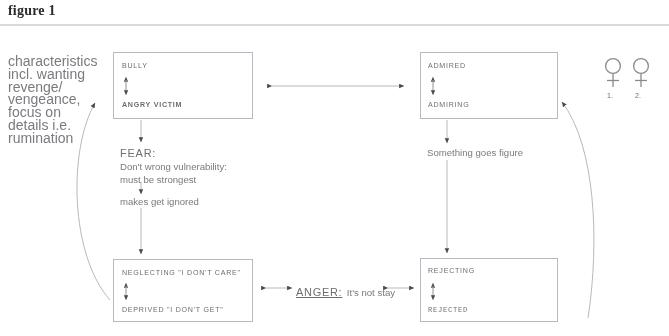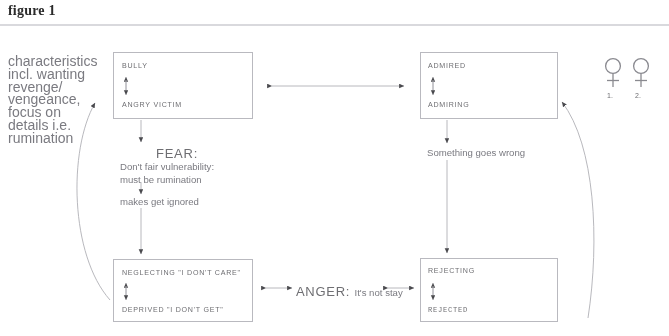--- a/index.html
+++ b/index.html
@@ -34,47 +34,47 @@
   #box-rejecting {left:420px;top:258px;width:138px;height:64px;}
 
   
   .sc{
     font-size:7.1px;letter-spacing:.75px;color:#6e6e72;
     white-space:nowrap;text-transform:uppercase;
   }
   .lbl{position:absolute;}
 
   #lb-bully      {left:122px;top:62px;text-align:right;}
-  #lb-angryvictim{left:122px;top:101px;}
+  #lb-angryvictim{left:122px;top:101px;font-weight:bold;}
   #lb-admired    {left:428px;top:62px;}
   #lb-admiring   {left:428px;top:101px;}
   #lb-neglecting {left:122px;top:269px;}
   #lb-deprived   {left:122px;top:306px;}
   #lb-rejecting  {left:428px;top:267px;}
   #lb-rejected   {left:428px;top:306px;font-family:Liberation Mono, monospace;}
 
   
   #txt-fear{
     position:absolute;left:120px;top:147px;line-height:13.2px;
   }
-  #txt-fear .hd{font-size:13px;letter-spacing:.75px;color:#6e6e72;text-transform:uppercase;margin-left:36px;}
+  #txt-fear .hd{font-size:11px;letter-spacing:.75px;color:#6e6e72;text-transform:uppercase;}
   #txt-fear .ln{font-size:9.6px;color:#7a7a80;}
 
   #txt-needs{
     position:absolute;left:120px;top:196px;font-size:9.6px;color:#7a7a80;white-space:nowrap;
   }
   #txt-something{
     position:absolute;left:427px;top:147px;font-size:9.6px;color:#7a7a80;white-space:nowrap;
   }
 
   
   #txt-anger{
     position:absolute;left:296px;top:282px;white-space:nowrap;
   }
-  #txt-anger .sm{font-size:13px;letter-spacing:.7px;color:#6e6e72;text-transform:uppercase;}
+  #txt-anger .sm{font-size:11px;letter-spacing:.7px;color:#6e6e72;text-transform:uppercase;text-decoration:underline;}
   #txt-anger .bg{font-size:9.6px;color:#7a7a80;}
 
   
   #txt-characteristics{
     position:absolute;left:8px;top:55px;width:88px;
     font-size:14px;line-height:12.8px;color:#7a7a80;
   }
   #txt-stayhere{
     position:absolute;left:586px;top:270px;width:84px;
     font-size:9.5px;line-height:12.4px;color:#7a7a80;
@@ -157,26 +157,26 @@
   <div class="lbl sc" id="lb-angryvictim">ANGRY VICTIM</div>
   <div class="lbl sc" id="lb-admired">ADMIRED</div>
   <div class="lbl sc" id="lb-admiring">ADMIRING</div>
   <div class="lbl sc" id="lb-neglecting">NEGLECTING "I DON'T CARE"</div>
   <div class="lbl sc" id="lb-deprived">DEPRIVED "I DON'T GET"</div>
   <div class="lbl sc" id="lb-rejecting">REJECTING</div>
   <div class="lbl sc" id="lb-rejected">REJECTED</div>
 
   <div id="txt-fear">
     <div class="hd">FEAR:</div>
-    <div class="ln">Don't fair vulnerability:</div>
-    <div class="ln">must be rumination</div>
+    <div class="ln">Don't wrong vulnerability:</div>
+    <div class="ln">must be strongest</div>
   </div>
 
   <div id="txt-needs">makes get ignored</div>
-  <div id="txt-something">Something goes wrong</div>
+  <div id="txt-something">Something goes figure</div>
 
   <div id="txt-anger">
     <span class="sm">ANGER:</span>
     <span class="bg">It's not stay</span>
   </div>
 
   <div id="txt-characteristics">characteristics incl. wanting revenge/ vengeance, focus on details i.e. rumination</div>
 
   <div class="venus-num" id="venus-num-1">1.</div>
   <div class="venus-num" id="venus-num-2">2.</div>

